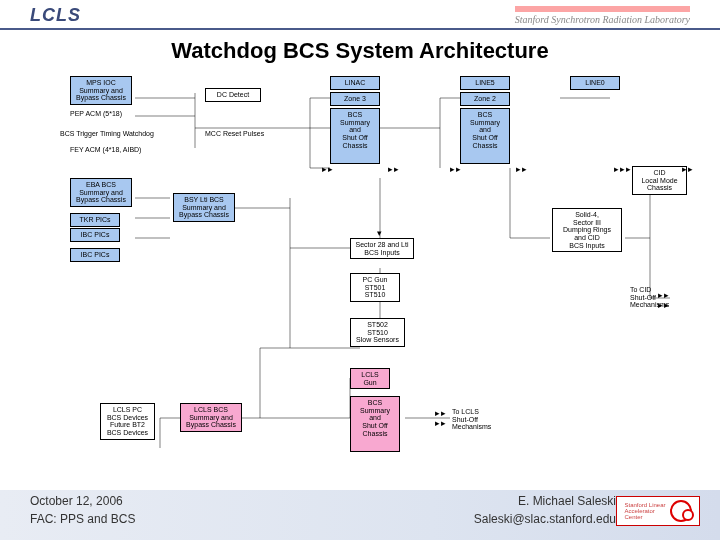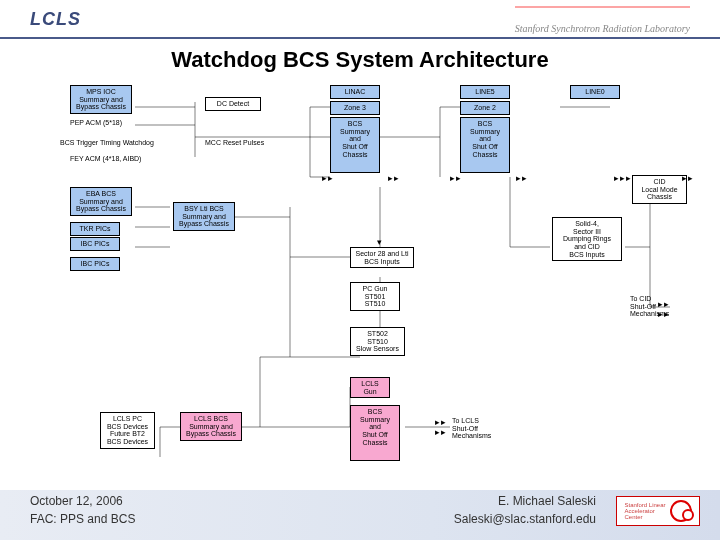--- a/index.html
+++ b/index.html
@@ -27,21 +27,21 @@
   }
   .header-right {
     text-align: right;
     font-family: Georgia, serif;
     font-style: italic;
     color: #777;
     font-size: 11px;
     line-height: 1.3;
   }
   .hr-line1 { font-size: 12px; color: #666; }
-  .hr-line2 { font-size: 10px; color: #888; border-top: 2px solid #fca5a5; margin-top:2px; padding-top:14px;}
+  .hr-line2 { font-size: 10px; color: #888; border-top: 6px solid #fca5a5; margin-top:2px; padding-top:1px;}
   .title {
     text-align: center;
     font-size: 22px;
     font-weight: bold;
     color: #000;
     padding: 8px 0 4px 0;
   }
   .diagram {
     position: relative;
     width: 700px;
@@ -80,21 +80,21 @@
     position: absolute;
     bottom: 0;
     left: 0;
     width: 720px;
     height: 50px;
     background: linear-gradient(to right, #e8ecf4 0%, #dde4f0 60%, #d4dcec 100%);
     font-size: 12px;
     color: #333;
   }
   .footer .fl { position: absolute; left: 30px; }
-  .footer .fr { position: absolute; right: 124px; text-align: right; }
+  .footer .fr { position: absolute; right: 104px; text-align: right; }
   .footer .date { top: 4px; }
   .footer .fac { top: 22px; text-align: center; }
   .footer .author { top: 4px; }
   .footer .email { top: 22px; }
   .footer-logo {
     position: absolute;
     right: 20px;
     top: 6px;
     width: 84px;
     height: 30px;

